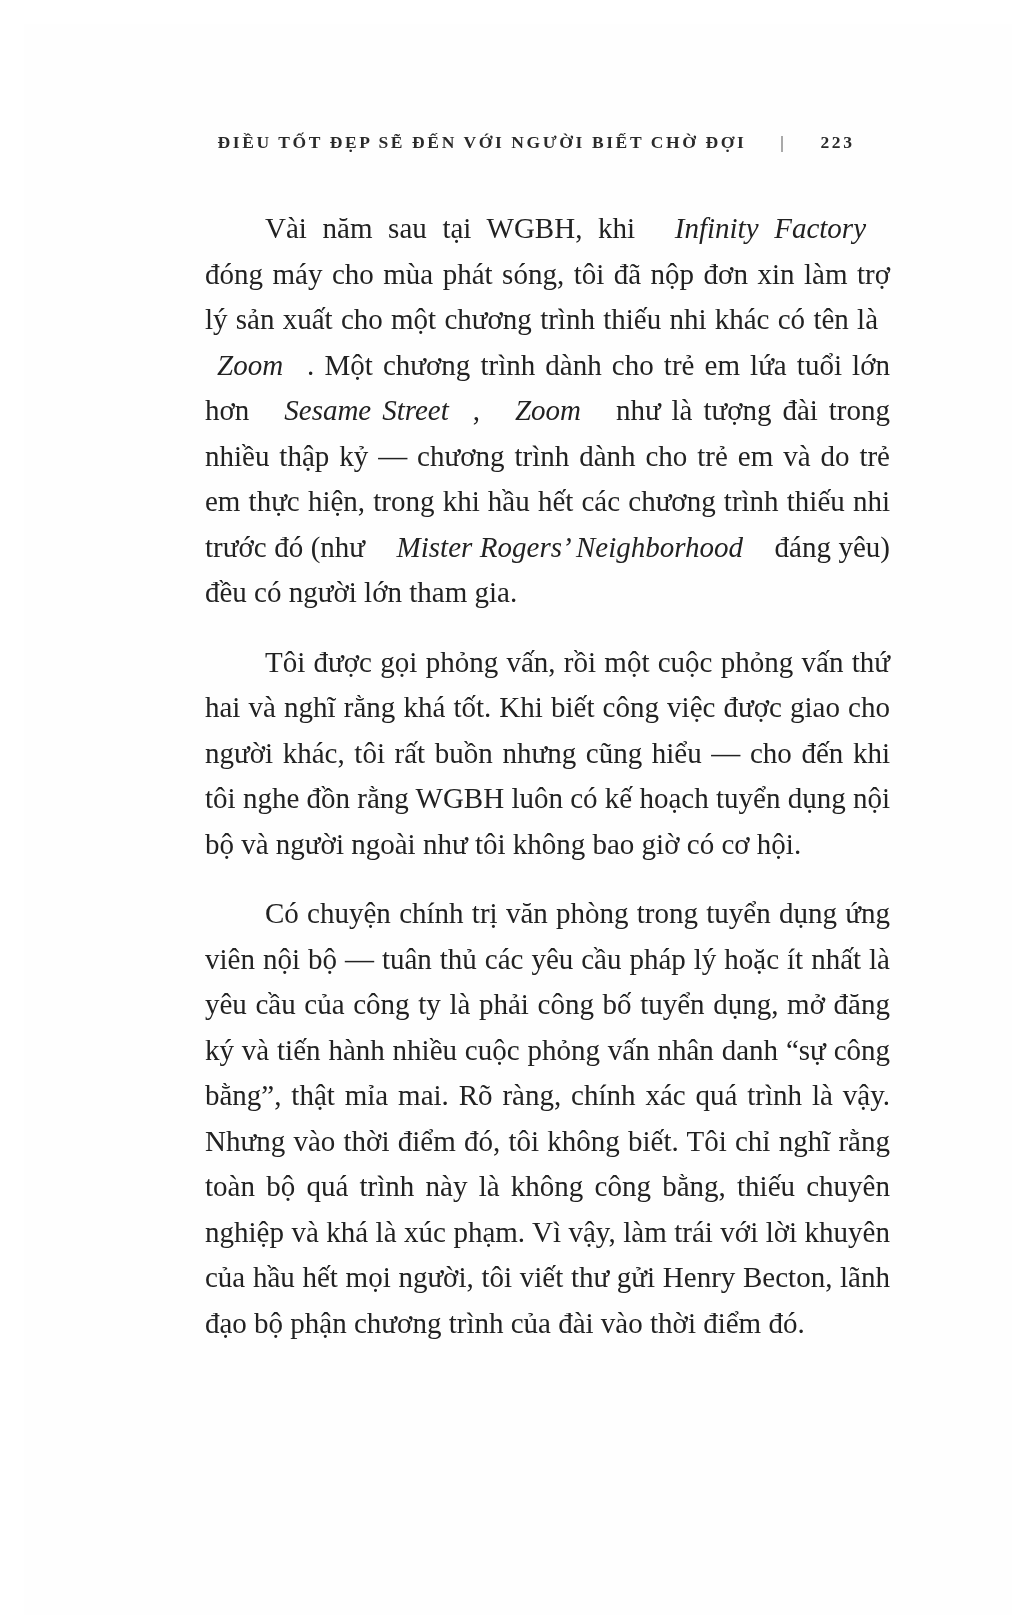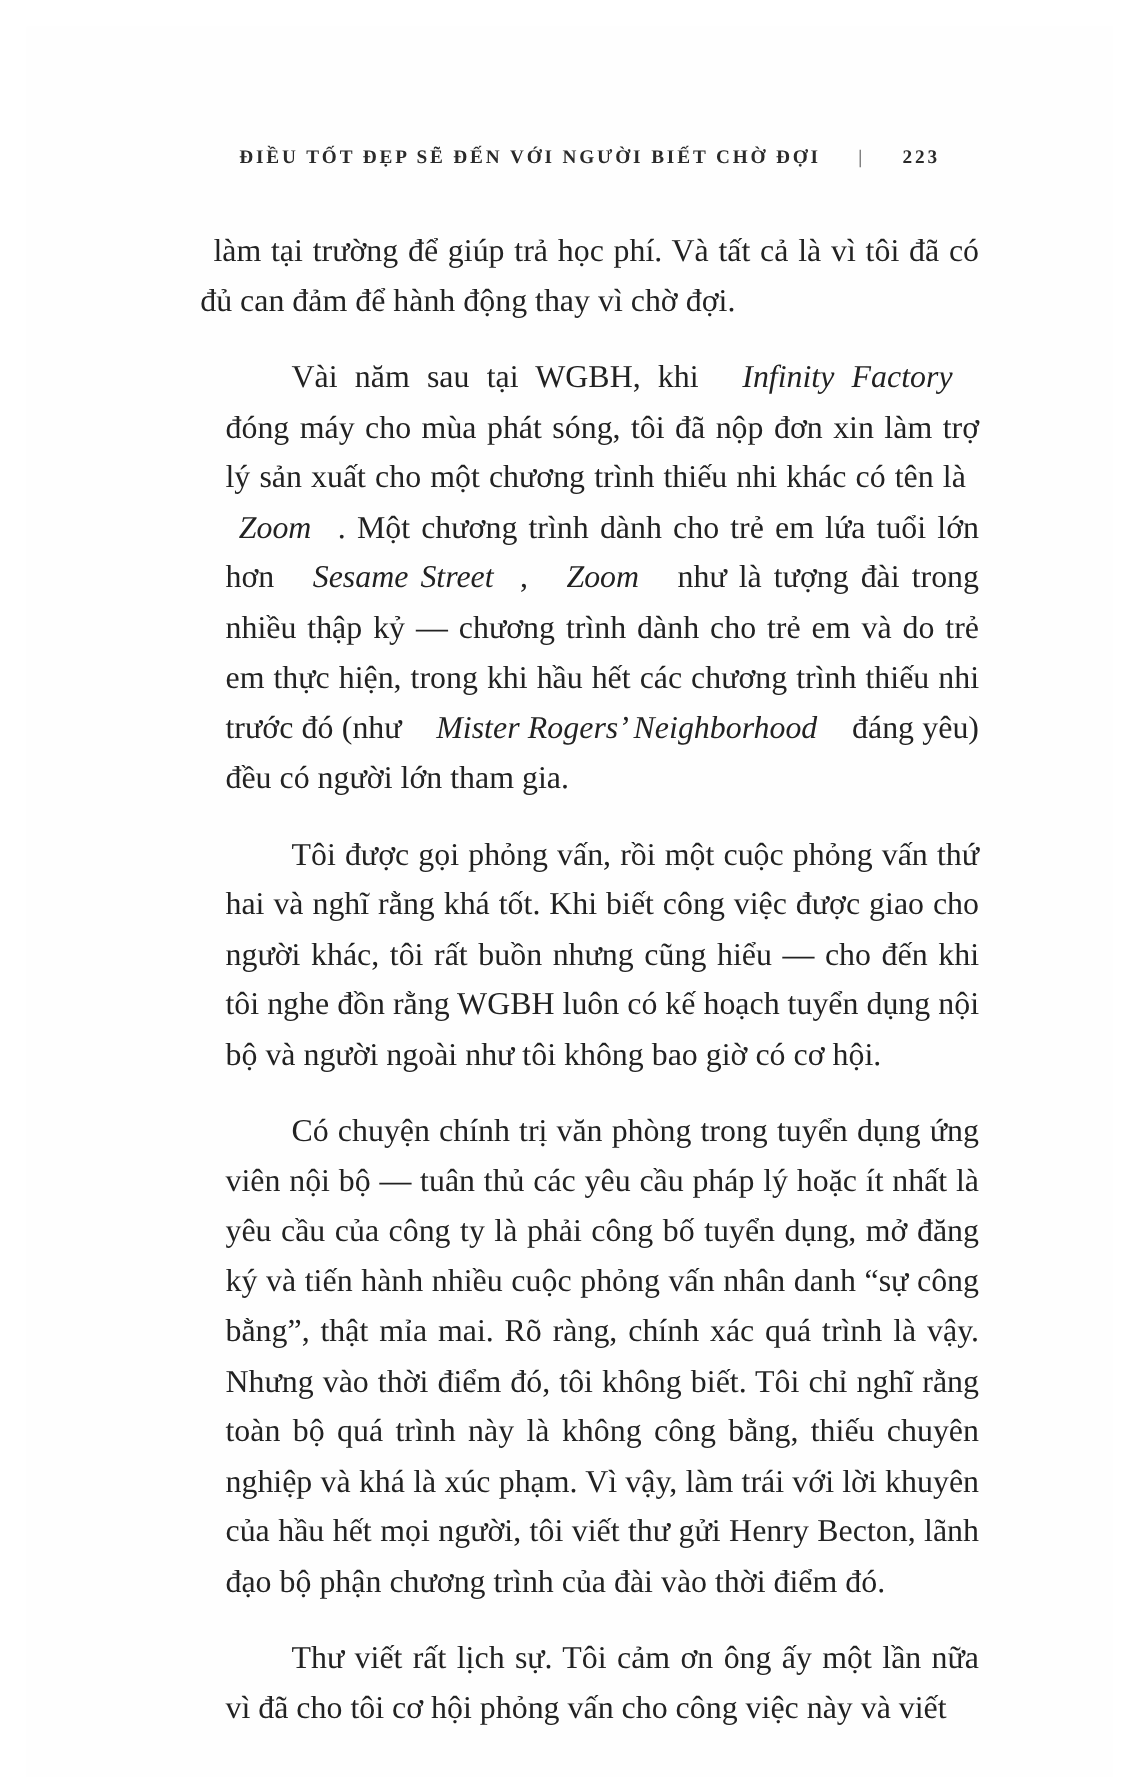--- a/index.html
+++ b/index.html
@@ -50,20 +50,18 @@
 </head>
 <body>
 
 <div class="page">
 
   <header class="running-header">
     <span>ĐIỀU TỐT ĐẸP SẼ ĐẾN VỚI NGƯỜI BIẾT CHỜ ĐỢI</span><span class="sep">|</span><span>223</span>
   </header>
 
   <main class="body-text">
-      <p class=""><span>làm tại trường để giúp trả học phí. Và tất cả là vì tôi đã có đủ can đảm để hành động thay vì chờ đợi.</span></p>
       <p class="indent"><span>Vài năm sau tại WGBH, khi </span><em>Infinity Factory</em><span> đóng máy cho mùa phát sóng, tôi đã nộp đơn xin làm trợ lý sản xuất cho một chương trình thiếu nhi khác có tên là </span><em>Zoom</em><span>. Một chương trình dành cho trẻ em lứa tuổi lớn hơn </span><em>Sesame Street</em><span>, </span><em>Zoom</em><span> như là tượng đài trong nhiều thập kỷ — chương trình dành cho trẻ em và do trẻ em thực hiện, trong khi hầu hết các chương trình thiếu nhi trước đó (như </span><em>Mister Rogers’ Neighborhood</em><span> đáng yêu) đều có người lớn tham gia.</span></p>
       <p class="indent"><span>Tôi được gọi phỏng vấn, rồi một cuộc phỏng vấn thứ hai và nghĩ rằng khá tốt. Khi biết công việc được giao cho người khác, tôi rất buồn nhưng cũng hiểu — cho đến khi tôi nghe đồn rằng WGBH luôn có kế hoạch tuyển dụng nội bộ và người ngoài như tôi không bao giờ có cơ hội.</span></p>
       <p class="indent"><span>Có chuyện chính trị văn phòng trong tuyển dụng ứng viên nội bộ — tuân thủ các yêu cầu pháp lý hoặc ít nhất là yêu cầu của công ty là phải công bố tuyển dụng, mở đăng ký và tiến hành nhiều cuộc phỏng vấn nhân danh “sự công bằng”, thật mỉa mai. Rõ ràng, chính xác quá trình là vậy. Nhưng vào thời điểm đó, tôi không biết. Tôi chỉ nghĩ rằng toàn bộ quá trình này là không công bằng, thiếu chuyên nghiệp và khá là xúc phạm. Vì vậy, làm trái với lời khuyên của hầu hết mọi người, tôi viết thư gửi Henry Becton, lãnh đạo bộ phận chương trình của đài vào thời điểm đó.</span></p>
-      <p class="indent"><span>Thư viết rất lịch sự. Tôi cảm ơn ông ấy một lần nữa vì đã cho tôi cơ hội phỏng vấn cho công việc này và viết</span></p>
     </main>
 
 </div>
 
 </body></html>

